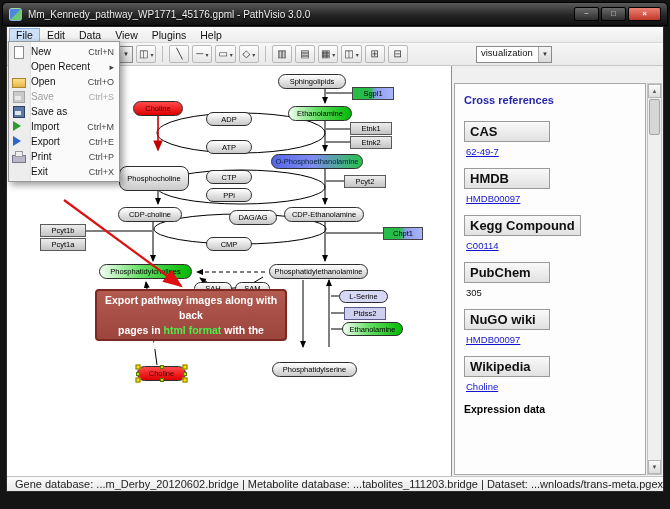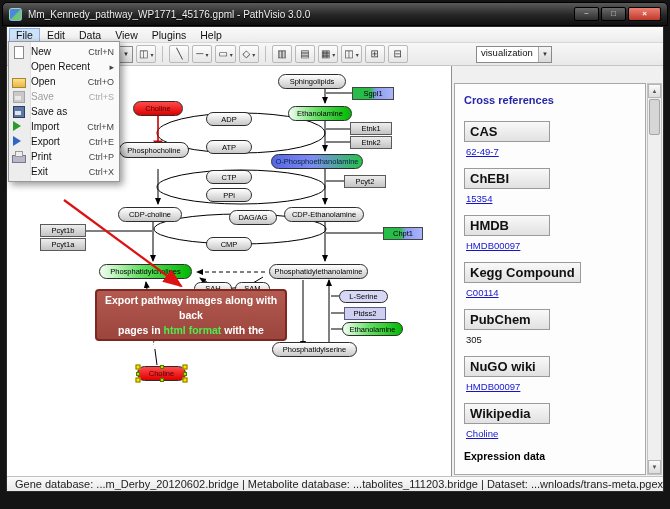--- a/index.html
+++ b/index.html
@@ -266,50 +266,49 @@
         </svg>
         <div class="nodes-layer">
             <div class="pnode met" style="left: 271px; top: 8px; width: 68px; height: 15px;">Sphingolipids</div>
             <div class="pnode gene-expr" style="left: 345px; top: 21px; width: 42px; height: 13px;">Sgpl1</div>
             <div class="pnode met-red" style="left: 126px; top: 35px; width: 50px; height: 15px;">Choline</div>
             <div class="pnode met-green" style="left: 281px; top: 40px; width: 64px; height: 15px;">Ethanolamine</div>
             <div class="pnode met" style="left: 199px; top: 46px; width: 46px; height: 14px;">ADP</div>
             <div class="pnode gene" style="left: 343px; top: 56px; width: 42px; height: 13px;">Etnk1</div>
             <div class="pnode gene" style="left: 343px; top: 70px; width: 42px; height: 13px;">Etnk2</div>
             <div class="pnode met" style="left: 199px; top: 74px; width: 46px; height: 14px;">ATP</div>
-            <div class="pnode met" style="left: 112px; top: 76px; width: 70px; height: 16px;">Phosphocholine</div>
+            <div class="pnode met" style="left: 112px; top: 100px; width: 70px; height: 25px;">Phosphocholine</div>
             <div class="pnode met-bluegreen" style="left: 264px; top: 88px; width: 92px; height: 15px;">O-Phosphoethanolamine</div>
             <div class="pnode met" style="left: 199px; top: 104px; width: 46px; height: 14px;">CTP</div>
             <div class="pnode gene" style="left: 337px; top: 109px; width: 42px; height: 13px;">Pcyt2</div>
             <div class="pnode met" style="left: 199px; top: 122px; width: 46px; height: 14px;">PPi</div>
             <div class="pnode met" style="left: 111px; top: 141px; width: 64px; height: 15px;">CDP-choline</div>
             <div class="pnode met" style="left: 222px; top: 144px; width: 48px; height: 15px;">DAG/AG</div>
             <div class="pnode met" style="left: 277px; top: 141px; width: 80px; height: 15px;">CDP-Ethanolamine</div>
             <div class="pnode gene" style="left: 33px; top: 158px; width: 46px; height: 13px;">Pcyt1b</div>
             <div class="pnode gene-expr" style="left: 376px; top: 161px; width: 40px; height: 13px; text-align: center;">Chpt1</div>
             <div class="pnode gene" style="left: 33px; top: 172px; width: 46px; height: 13px;">Pcyt1a</div>
             <div class="pnode met" style="left: 199px; top: 171px; width: 46px; height: 14px;">CMP</div>
             <div class="pnode met-green" style="left: 92px; top: 198px; width: 93px; height: 15px;">Phosphatidylcholines</div>
             <div class="pnode met" style="left: 262px; top: 198px; width: 99px; height: 15px;">Phosphatidylethanolamine</div>
             <div class="pnode met" style="left: 187px; top: 216px; width: 38px; height: 13px;">SAH</div>
             <div class="pnode met" style="left: 228px; top: 216px; width: 35px; height: 13px;">SAM</div>
             <div class="pnode met-lav" style="left: 332px; top: 224px; width: 49px; height: 13px;">L-Serine</div>
             <div class="pnode gene-lav" style="left: 337px; top: 241px; width: 42px; height: 13px;">Ptdss2</div>
             <div class="pnode met-green" style="left: 335px; top: 256px; width: 61px; height: 14px;">Ethanolamine</div>
-            <div class="pnode met" style="left: 265px; top: 276px; width: 85px; height: 15px;">Phosphatidylserine</div>
+            <div class="pnode met" style="left: 265px; top: 296px; width: 85px; height: 15px;">Phosphatidylserine</div>
             <div class="pnode met-red" style="left: 130px; top: 300px; width: 49px; height: 15px; overflow: visible;">Choline<span class="handle" style="left: 0%; top: 0%;"></span><span class="handle mid" style="left: 50%; top: 0%;"></span><span class="handle" style="left: 100%; top: 0%;"></span><span class="handle mid" style="left: 0%; top: 50%;"></span><span class="handle mid" style="left: 100%; top: 50%;"></span><span class="handle" style="left: 0%; top: 100%;"></span><span class="handle mid" style="left: 50%; top: 100%;"></span><span class="handle" style="left: 100%; top: 100%;"></span></div>
           </div>
       </div>
 
       <div class="panel">
         <div class="panel-content">
           <div class="xref-title">Cross references</div>
           <div>
               <div><div class="xref-db">CAS</div><div class="xref-id link">62-49-7</div></div>
-              <div><div class="xref-db">ChEBI</div><div class="xref-id link">15354</div></div>
               <div><div class="xref-db">HMDB</div><div class="xref-id link">HMDB00097</div></div>
               <div><div class="xref-db">Kegg Compound</div><div class="xref-id link">C00114</div></div>
               <div><div class="xref-db">PubChem</div><div class="xref-id">305</div></div>
               <div><div class="xref-db">NuGO wiki</div><div class="xref-id link">HMDB00097</div></div>
               <div><div class="xref-db">Wikipedia</div><div class="xref-id link">Choline</div></div>
             </div>
           <div class="expr-header">Expression data</div>
         </div>
         <div class="vscroll">
           <div class="vs-btn up">▲</div>

